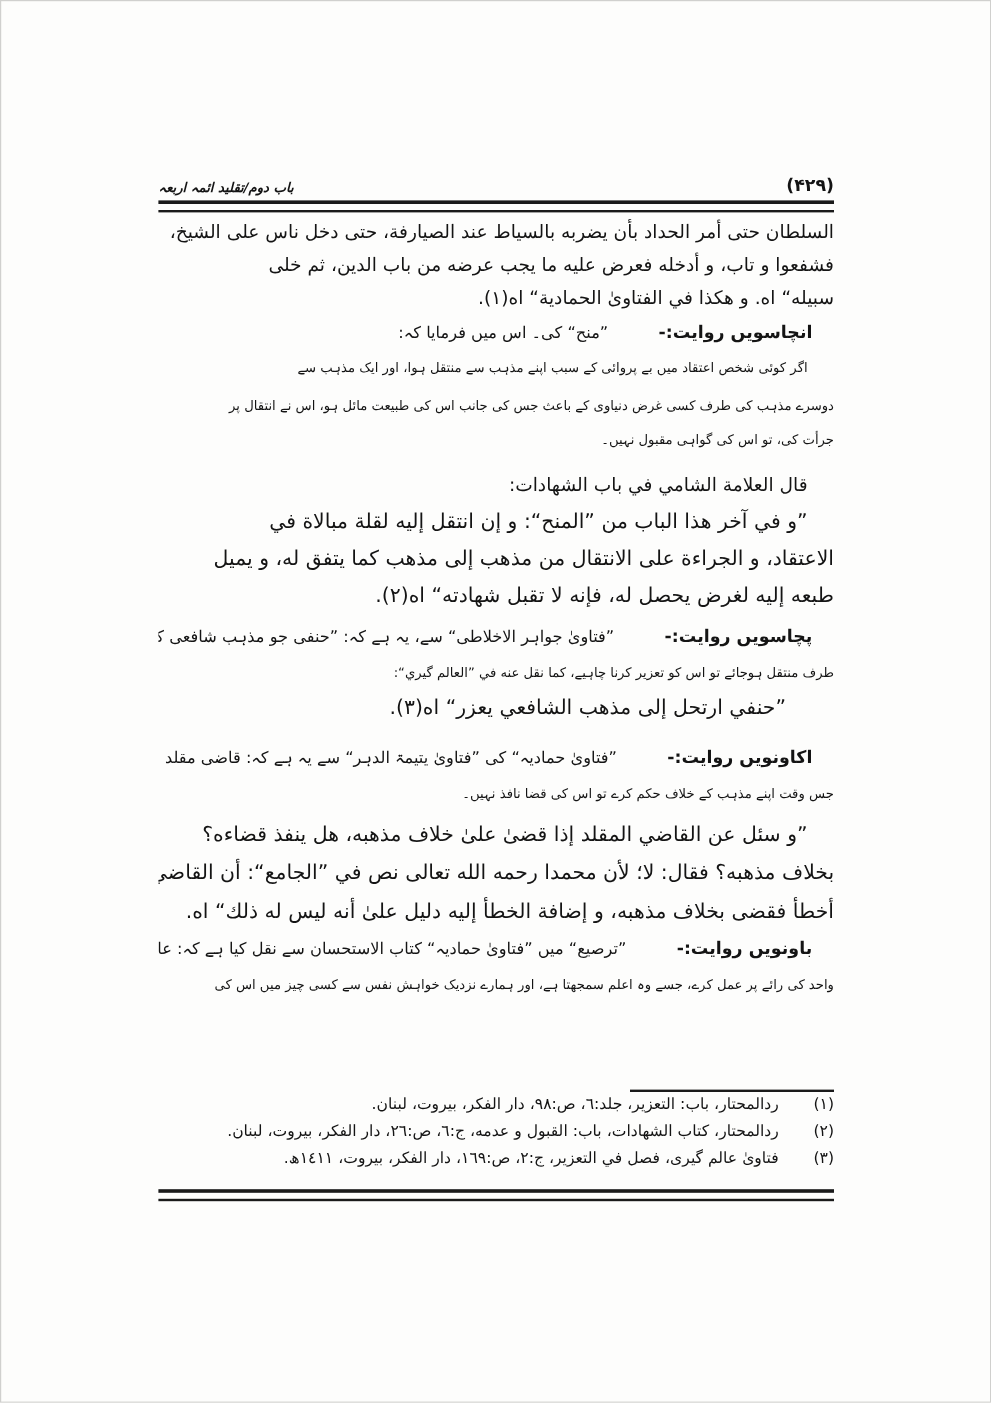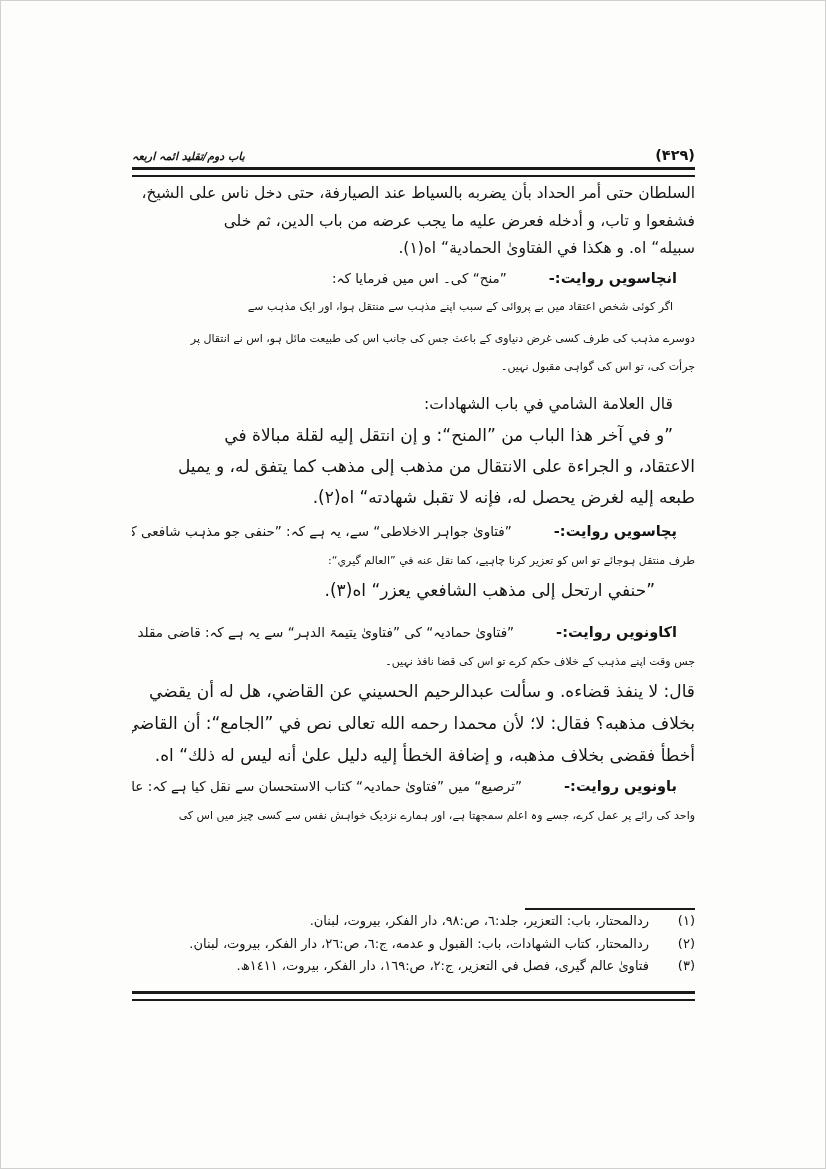--- a/index.html
+++ b/index.html
@@ -103,21 +103,21 @@
       </div>
 
       <div class="ln ur lh29">طرف منتقل ہوجائے تو اس کو تعزیر کرنا چاہیے، کما نقل عنه في ”العالم گیري“:</div>
       <div class="ln arq ind40 lh30">”حنفي ارتحل إلى مذهب الشافعي يعزر“ اه(٣).</div>
 
       <div class="ln hline mt12">
         <span class="rwt">اکاونویں روایت:-</span><span class="gap"></span><span>”فتاویٰ حمادیہ“ کی ”فتاویٰ یتیمۃ الدہر“ سے یہ ہے کہ: قاضی مقلد</span>
       </div>
 
       <div class="ln ur lh29">جس وقت اپنے مذہب کے خلاف حکم کرے تو اس کی قضا نافذ نہیں۔</div>
-      <div class="ln arq">قال: لا ينفذ قضاءه. و سألت عبدالرحيم الحسيني عن القاضي، هل له أن يقضي</div>
+      <div class="ln arq ind mt5">”و سئل عن القاضي المقلد إذا قضىٰ علىٰ خلاف مذهبه، هل ينفذ قضاءه؟</div>
       <div class="ln arq lh32">بخلاف مذهبه؟ فقال: لا؛ لأن محمدا رحمه الله تعالى نص في ”الجامع“: أن القاضي إذا</div>
       <div class="ln arq lh32">أخطأ فقضى بخلاف مذهبه، و إضافة الخطأ إليه دليل علىٰ أنه ليس له ذلك“ اه.</div>
 
       <div class="ln hline">
         <span class="rwt">باونویں روایت:-</span><span class="gap"></span><span>”ترصیع“ میں ”فتاویٰ حمادیہ“ کتاب الاستحسان سے نقل کیا ہے کہ: عامی امام</span>
       </div>
 
       <div class="ln ur lh30">واحد کی رائے پر عمل کرے، جسے وہ اعلم سمجھتا ہے، اور ہمارے نزدیک خواہش نفس سے کسی چیز میں اس کی</div>
     </div>
   </div>

